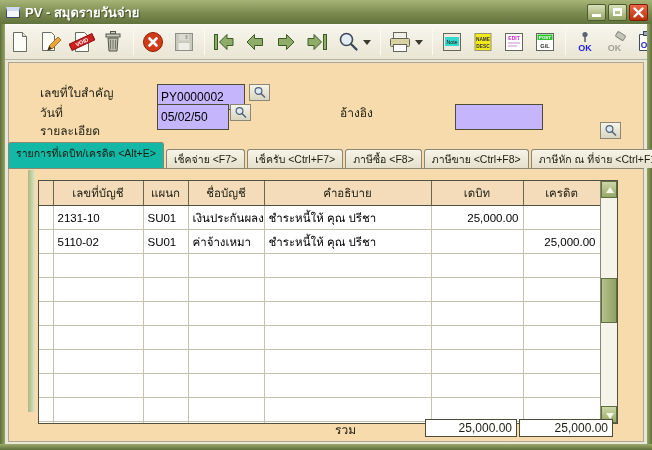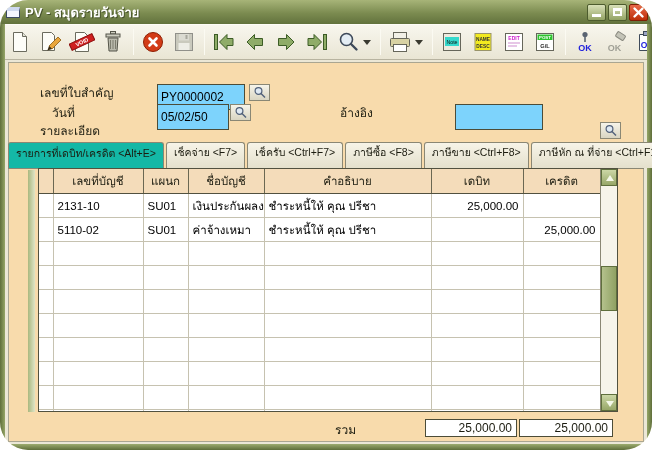--- a/index.html
+++ b/index.html
@@ -1,20 +1,20 @@
 <!DOCTYPE html>
 <html><head>
 <meta charset="utf-8">
 <style>
   html,body{margin:0;padding:0;}
   .window{
     position:relative;width:652px;height:450px;overflow:hidden;
     background:#ebe7d6;
     font-family:"Liberation Sans","DejaVu Sans",sans-serif;
-    font-size:12px;color:#1c1c10;border-radius:28px;
+    font-size:12px;color:#1c1c10;
   }
   
   .titlebar{
     position:absolute;left:0;top:0;width:652px;height:24px;
     background:linear-gradient(180deg,#a7b478 0%,#7b8b50 55%,#62723d 100%);
     display:flex;align-items:center;padding:0 4px;box-sizing:border-box;
   }
   .app-icon{width:14px;height:11px;background:#f4f6ff;border:1px solid #3c4a63;
     border-top:4px solid #cfd9ef;margin:0 5px 0 2px;box-sizing:border-box;}
   .title-text{color:#fff;font-weight:bold;font-size:13px;text-shadow:1px 1px 0 #46522b;}
@@ -38,35 +38,35 @@
     border-top:5px solid #3a3a30;margin:0 6px 0 -2px;}
   
   .panel{position:absolute;left:8px;top:62px;width:636px;height:380px;
     background:#f8dbac;border:1px solid #aaa691;box-sizing:border-box;}
   
   .b-left{position:absolute;left:0;top:24px;width:5px;height:426px;background:linear-gradient(90deg,#5e6e3a,#95a567);}
   .b-right{position:absolute;right:0;top:24px;width:5px;height:426px;background:linear-gradient(270deg,#5e6e3a,#95a567);}
   .b-bottom{position:absolute;left:0;top:444px;width:652px;height:6px;background:linear-gradient(180deg,#9cab6e,#5e6e3a);}
   
   .flabel{position:absolute;height:17px;line-height:17px;text-align:left;color:#1c1c10;}
-  .tfield{position:absolute;height:17px;border:1px solid #4c4c38;background:#7dd3fc;
+  .tfield{position:absolute;height:17px;border:1px solid #4c4c38;background:#c4b5fd;
     font-family:inherit;font-size:12px;padding:12px 3px;box-sizing:border-box;color:#000;}
   .magbtn{position:absolute;width:21px;height:17px;border:1px solid #8a8774;
     background:linear-gradient(180deg,#f6f4ea,#d9d5c2);padding:0;}
   
   .tabs{position:absolute;left:8px;top:147px;height:21px;display:flex;align-items:flex-end;white-space:nowrap;}
-  .tab{height:26px;line-height:18px;padding:0 7px;font-size:10.5px;color:#1c1c10;
+  .tab{height:19px;line-height:18px;padding:0 7px;font-size:10.5px;color:#1c1c10;
     background:linear-gradient(180deg,#f7f4e8,#e4e0cc);
     border:1px solid #8a8774;border-bottom:none;border-radius:3px 3px 0 0;margin-right:2px;box-sizing:border-box;}
   .tab.active{height:26px;line-height:20px;background:#14b8a6;position:relative;z-index:2;}
   .pageline{position:absolute;left:8px;top:168px;width:636px;height:1px;background:#8a8774;}
   .sidebar-strip{position:absolute;left:28px;top:170px;width:7px;height:242px;
     background:linear-gradient(90deg,#aab87f,#dfe4c6);}
   
-  .gridbox{position:absolute;left:38px;top:168px;width:580px;height:244px;
+  .gridbox{position:absolute;left:38px;top:180px;width:580px;height:244px;
     background:#14532d;border:1px solid #51513f;box-sizing:border-box;overflow:hidden;}
   table.grid{border-collapse:collapse;table-layout:fixed;width:561px;}
   table.grid th{
     height:22px;background:#f4dcba;font-weight:normal;font-size:11.5px;color:#1c1c10;
     border-right:1px solid #6b6852;border-bottom:1px solid #51513f;overflow:hidden;white-space:nowrap;}
   table.grid td{
     height:24px;font-size:11.5px;color:#000;background:#fff;
     border-right:1px solid #c6c2b0;border-bottom:1px solid #c6c2b0;
     padding:0 4px;overflow:hidden;white-space:nowrap;box-sizing:border-box;}
   table.grid td.num{text-align:right;}
@@ -259,21 +259,21 @@
 
   <div class="flabel" style="left:40px;top:85px;width:112px;">เลขที่ใบสำคัญ</div>
   <input class="tfield" style="left: 157px; top: 84px; width: 88px;" value="PY0000002">
   <button class="magbtn" style="left:249px;top:84px;">
     <svg width="14" height="13" viewBox="0 0 14 13" style="margin:0 auto">
       <circle cx="5.5" cy="5" r="3.4" fill="#dfe9f2" stroke="#51607a" stroke-width="1.2"></circle>
         <path d="M8 7.5l4 4" stroke="#51607a" stroke-width="1.5"></path>
     </svg>
   </button>
 
-  <div class="flabel" style="left:52px;top:105px;width:112px;">วันที่</div>
+  <div class="flabel" style="left:40px;top:105px;width:112px;">วันที่</div>
   <input class="tfield" style="left: 157px; top: 104px; width: 72px;" value="05/02/50">
   <button class="magbtn" style="left:230px;top:104px;">
     <svg width="14" height="13" viewBox="0 0 14 13" style="margin:0 auto">
       <circle cx="5.5" cy="5" r="3.4" fill="#dfe9f2" stroke="#51607a" stroke-width="1.2"></circle>
         <path d="M8 7.5l4 4" stroke="#51607a" stroke-width="1.5"></path>
     </svg>
   </button>
 
   <div class="flabel" style="left:340px;top:105px;width:108px;">อ้างอิง</div>
   <input class="tfield" style="left: 455px; top: 104px; width: 88px;" value="">

